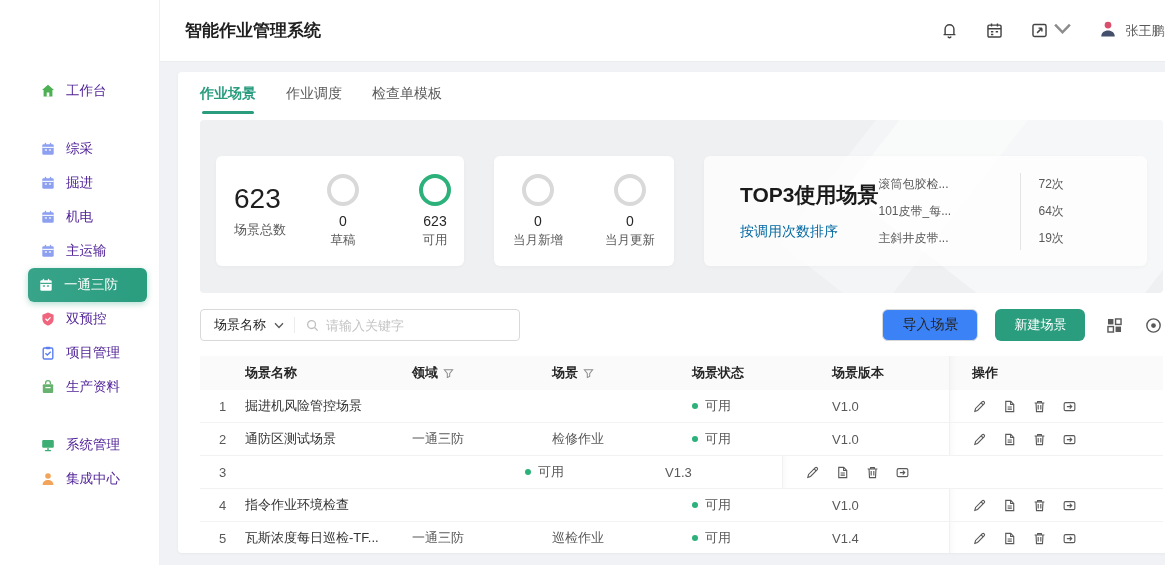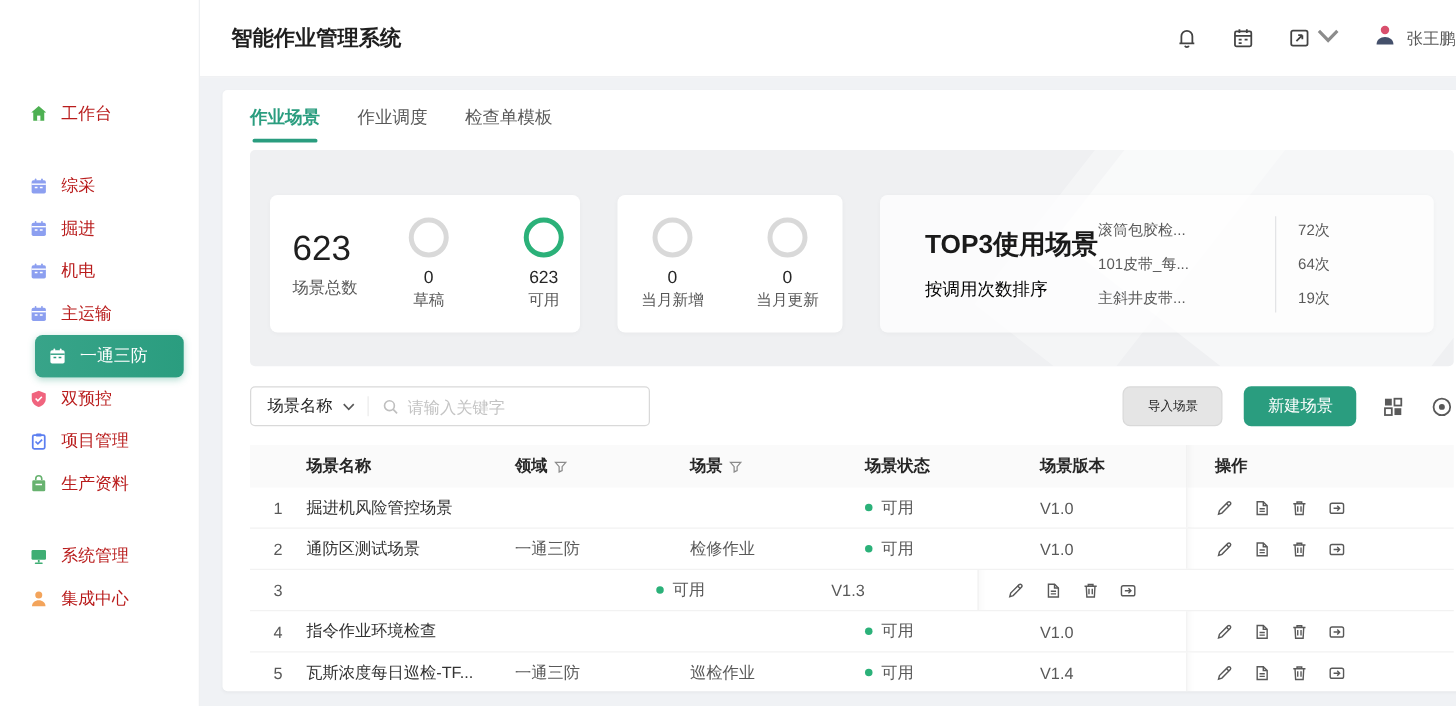--- a/index.html
+++ b/index.html
@@ -4,22 +4,22 @@
 <style>
   * { margin:0; padding:0; box-sizing:border-box; }
   html,body { width:1165px; height:565px; overflow:hidden; background:#fff;
     font-family:"Liberation Sans","DejaVu Sans",sans-serif; }
   .app { display:flex; width:100%; height:100%; }
 
   
   .sidebar { width:160px; height:100%; background:#fff; border-right:1px solid #eef0f2; flex:0 0 160px; }
   .side-nav { padding-top:74px; }
   .side-group { margin-bottom:24px; }
-  .side-item { height:34px; display:flex; align-items:center; gap:10px; padding-left:23px;
-    font-size:13.5px; color:#b91c1c; cursor:pointer; white-space:nowrap; }
+  .side-item { height:34px; display:flex; align-items:center; gap:10px; padding-left:40px;
+    font-size:13.5px; color:#4c1d95; cursor:pointer; white-space:nowrap; }
   .side-item.active { background:linear-gradient(90deg,#38a489,#2a9d7f); color:#fff;
     border-radius:6px; margin:0 12px 0 28px; padding-left:10px; box-shadow:0 2px 6px rgba(42,157,127,.35); }
   .side-icon { width:16px; height:16px; display:inline-flex; }
   .side-icon svg { width:16px; height:16px; }
 
   
   .main { flex:1; display:flex; flex-direction:column; background:#f0f2f5; position:relative; }
   .topbar { height:62px; background:#fff; border-bottom:1px solid #ebedf0; display:flex;
     align-items:center; justify-content:space-between; padding:0 30px 0 25px; }
   .topbar-title { font-size:17px; font-weight:bold; color:#1f1f1f; }
@@ -56,41 +56,41 @@
   .stat-card-3 { flex:1; background:rgba(255,255,255,.72); padding:0 36px; }
   .total-num { font-size:28px; color:#1f1f1f; }
   .total-label { font-size:13px; color:#595959; margin-top:6px; white-space:nowrap; }
   .rings { display:flex; gap:30px; }
   .ring-group { display:flex; flex-direction:column; align-items:center; width:62px; }
   .ring { width:32px; height:32px; border-radius:50%; border:4px solid #d9d9d9; }
   .ring-val { margin-top:7px; font-size:14px; color:#262626; }
   .ring-label { margin-top:3px; font-size:12.5px; color:#595959; white-space:nowrap; }
   .top3-left { }
   .top3-title { font-size:21px; font-weight:bold; color:#1a1a1a; white-space:nowrap; }
-  .top3-sub { font-size:14px; color:#000000; margin-top:14px; white-space:nowrap; }
+  .top3-sub { font-size:14px; color:#0369a1; margin-top:14px; white-space:nowrap; }
   .top3-list { margin-left:auto; margin-right:8px; position:relative; width:225px; }
   .top3-list::before { content:""; position:absolute; right:82px; top:2px; bottom:2px; width:1px; background:#e3e4e6; }
   .top3-row { display:flex; align-items:center; height:27px; font-size:12px; color:#595959; }
   .top3-name { width:130px; overflow:hidden; text-overflow:ellipsis; white-space:nowrap; }
   .top3-count { margin-left:30px; }
 
   
   .toolbar { margin-top:16px; display:flex; align-items:center; justify-content:space-between; }
   .search-box { width:320px; height:32px; border:1px solid #d9d9d9; border-radius:4px; background:#fff;
     display:flex; align-items:center; }
   .filter-select { display:flex; align-items:center; gap:8px; padding:0 10px 0 13px; font-size:13px;
     color:#262626; cursor:pointer; white-space:nowrap; }
   .search-divider { width:1px; height:16px; background:#ececec; }
   .search-mag { display:inline-flex; margin:0 6px 0 10px; }
   .search-box input { flex:1; border:none; outline:none; font-size:13px; color:#262626; min-width:0;
     font-family:inherit; background:transparent; }
   .search-box input::placeholder { color:#c4c4c4; }
   .toolbar-right { display:flex; align-items:center; }
-  .btn-outline { height:32px; padding:0 19px; background:#e5e5e5; border:1px solid #d9d9d9; border-radius:6px;
-    font-size:10px; color:#262626; cursor:pointer; font-family:inherit;margin-left:20px; }
+  .btn-outline { height:32px; padding:0 19px; background:#3b82f6; border:1px solid #d9d9d9; border-radius:6px;
+    font-size:14px; color:#262626; cursor:pointer; font-family:inherit;margin-left:20px; }
   .btn-primary { height:32px; padding:0 19px; background:#2a9d7f; border:none; border-radius:6px;
     font-size:13px; color:#fff; cursor:pointer; margin-left:17px; font-family:inherit; }
   .tool-icon { display:inline-flex; margin-left:20px; cursor:pointer; }
   .tool-icon svg { width:19px; height:19px; }
 
   
   .table { margin-top:15px; font-size:13px; }
   .t-head { display:flex; align-items:center; background:#fafafa; height:34px; color:#262626; font-weight:bold; }
   .t-row { display:flex; align-items:center; height:33px; border-bottom:1px solid #f2f2f2; color:#595959; }
   .col-idx { width:45px; text-align:center; flex:0 0 45px; }

